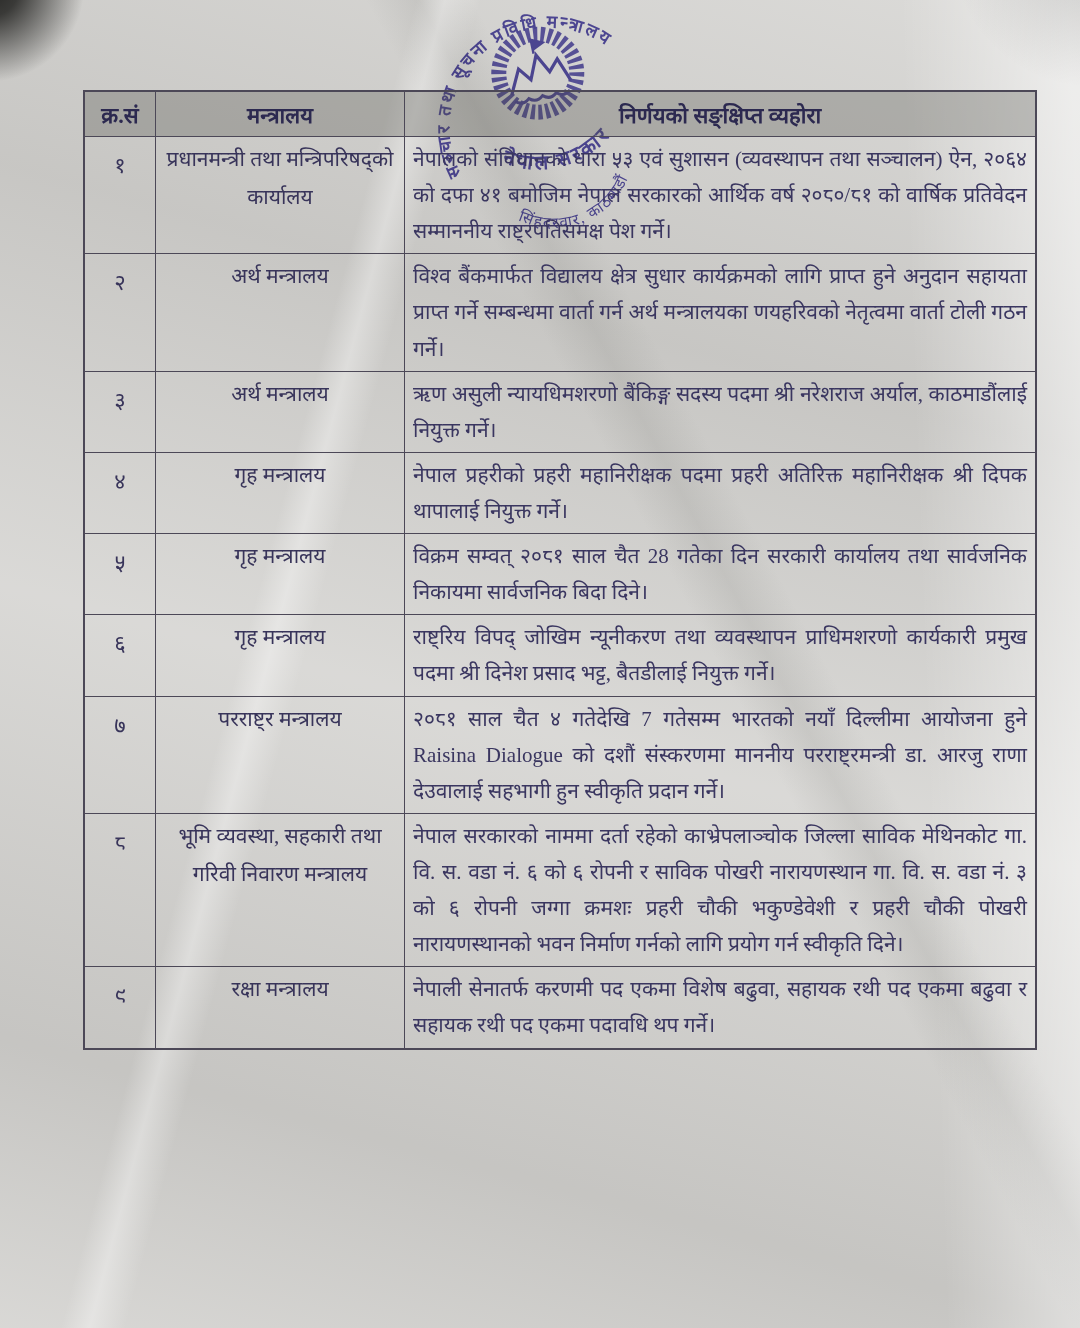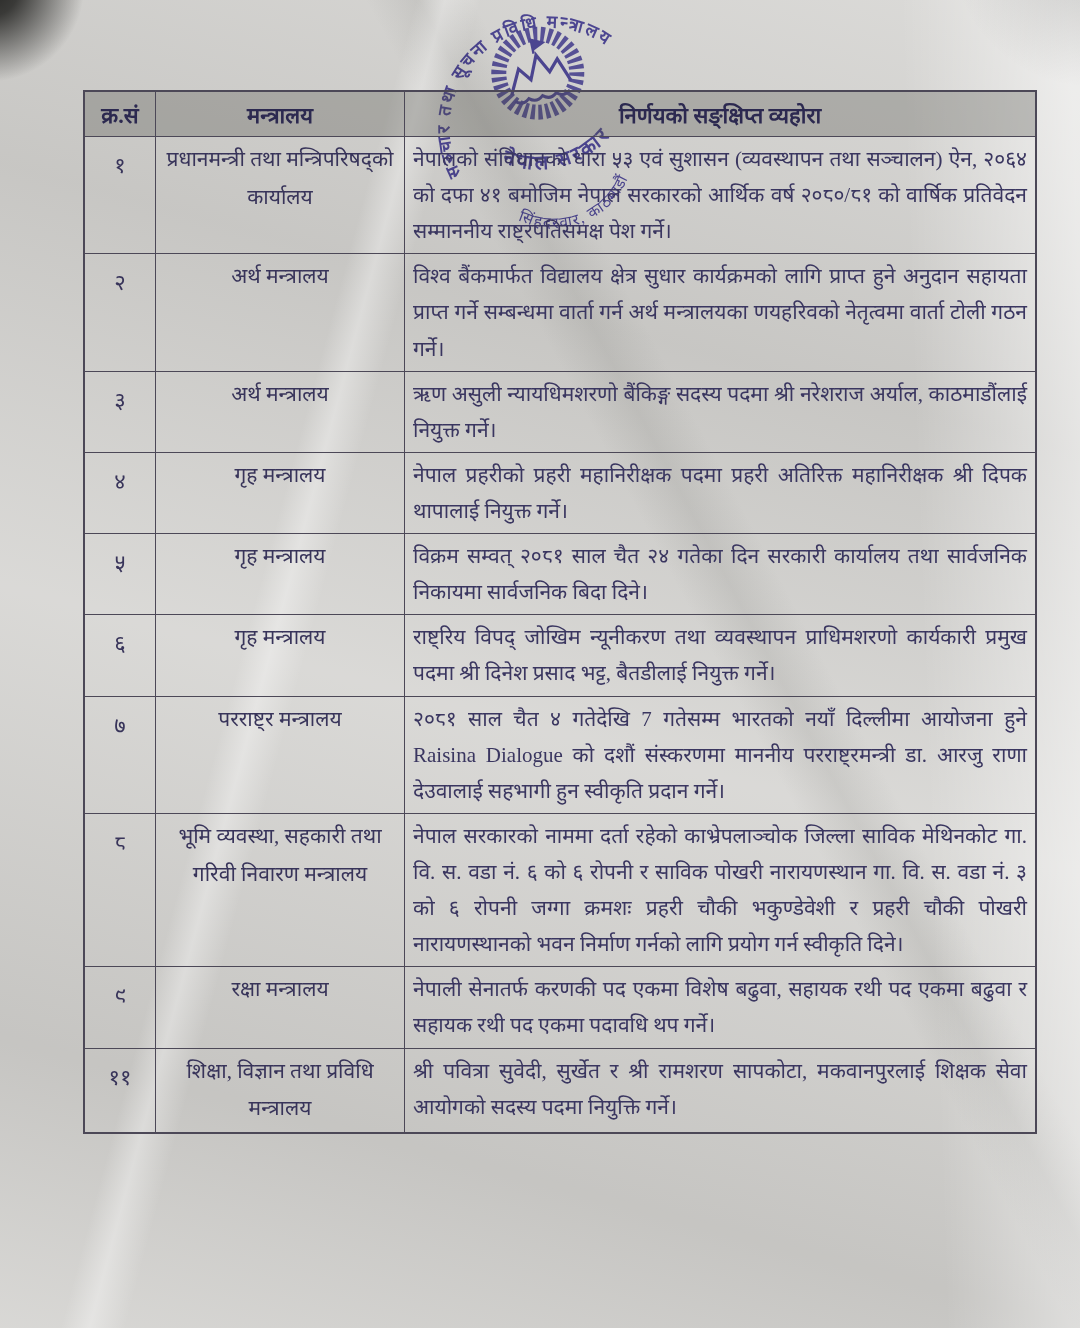--- a/index.html
+++ b/index.html
@@ -110,21 +110,21 @@
 
   <tr>
     <td class="sn">४</td>
     <td class="ministry">गृह मन्त्रालय</td>
     <td class="decision">नेपाल प्रहरीको प्रहरी महानिरीक्षक पदमा प्रहरी अतिरिक्त महानिरीक्षक श्री दिपक थापालाई नियुक्त गर्ने।</td>
   </tr>
 
   <tr>
     <td class="sn">५</td>
     <td class="ministry">गृह मन्त्रालय</td>
-    <td class="decision">विक्रम सम्वत् २०८१ साल चैत २४ गतेका दिन सरकारी कार्यालय तथा सार्वजनिक निकायमा सार्वजनिक बिदा दिने।</td>
+    <td class="decision">विक्रम सम्वत् २०८१ साल चैत 28 गतेका दिन सरकारी कार्यालय तथा सार्वजनिक निकायमा सार्वजनिक बिदा दिने।</td>
   </tr>
 
   <tr>
     <td class="sn">६</td>
     <td class="ministry">गृह मन्त्रालय</td>
     <td class="decision">राष्ट्रिय विपद् जोखिम न्यूनीकरण तथा व्यवस्थापन प्राधिमशरणो कार्यकारी प्रमुख पदमा श्री दिनेश प्रसाद भट्ट, बैतडीलाई नियुक्त गर्ने।</td>
   </tr>
 
   <tr>
     <td class="sn">७</td>
@@ -134,24 +134,19 @@
 
   <tr>
     <td class="sn">८</td>
     <td class="ministry">भूमि व्यवस्था, सहकारी तथा गरिवी निवारण मन्त्रालय</td>
     <td class="decision">नेपाल सरकारको नाममा दर्ता रहेको काभ्रेपलाञ्चोक जिल्ला साविक मेथिनकोट गा. वि. स. वडा नं. ६ को ६ रोपनी र साविक पोखरी नारायणस्थान गा. वि. स. वडा नं. ३ को ६ रोपनी जग्गा क्रमशः प्रहरी चौकी भकुण्डेवेशी र प्रहरी चौकी पोखरी नारायणस्थानको भवन निर्माण गर्नको लागि प्रयोग गर्न स्वीकृति दिने।</td>
   </tr>
 
   <tr>
     <td class="sn">९</td>
     <td class="ministry">रक्षा मन्त्रालय</td>
-    <td class="decision">नेपाली सेनातर्फ करणकी पद एकमा विशेष बढुवा, सहायक रथी पद एकमा बढुवा र सहायक रथी पद एकमा पदावधि थप गर्ने।</td>
+    <td class="decision">नेपाली सेनातर्फ करणमी पद एकमा विशेष बढुवा, सहायक रथी पद एकमा बढुवा र सहायक रथी पद एकमा पदावधि थप गर्ने।</td>
   </tr>
 
 
-  <tr>
-    <td class="sn">११</td>
-    <td class="ministry">शिक्षा, विज्ञान तथा प्रविधि मन्त्रालय</td>
-    <td class="decision">श्री पवित्रा सुवेदी, सुर्खेत र श्री रामशरण सापकोटा, मकवानपुरलाई शिक्षक सेवा आयोगको सदस्य पदमा नियुक्ति गर्ने।</td>
-  </tr>
 </tbody>
   </table>
 </div>
 
 </body></html>

